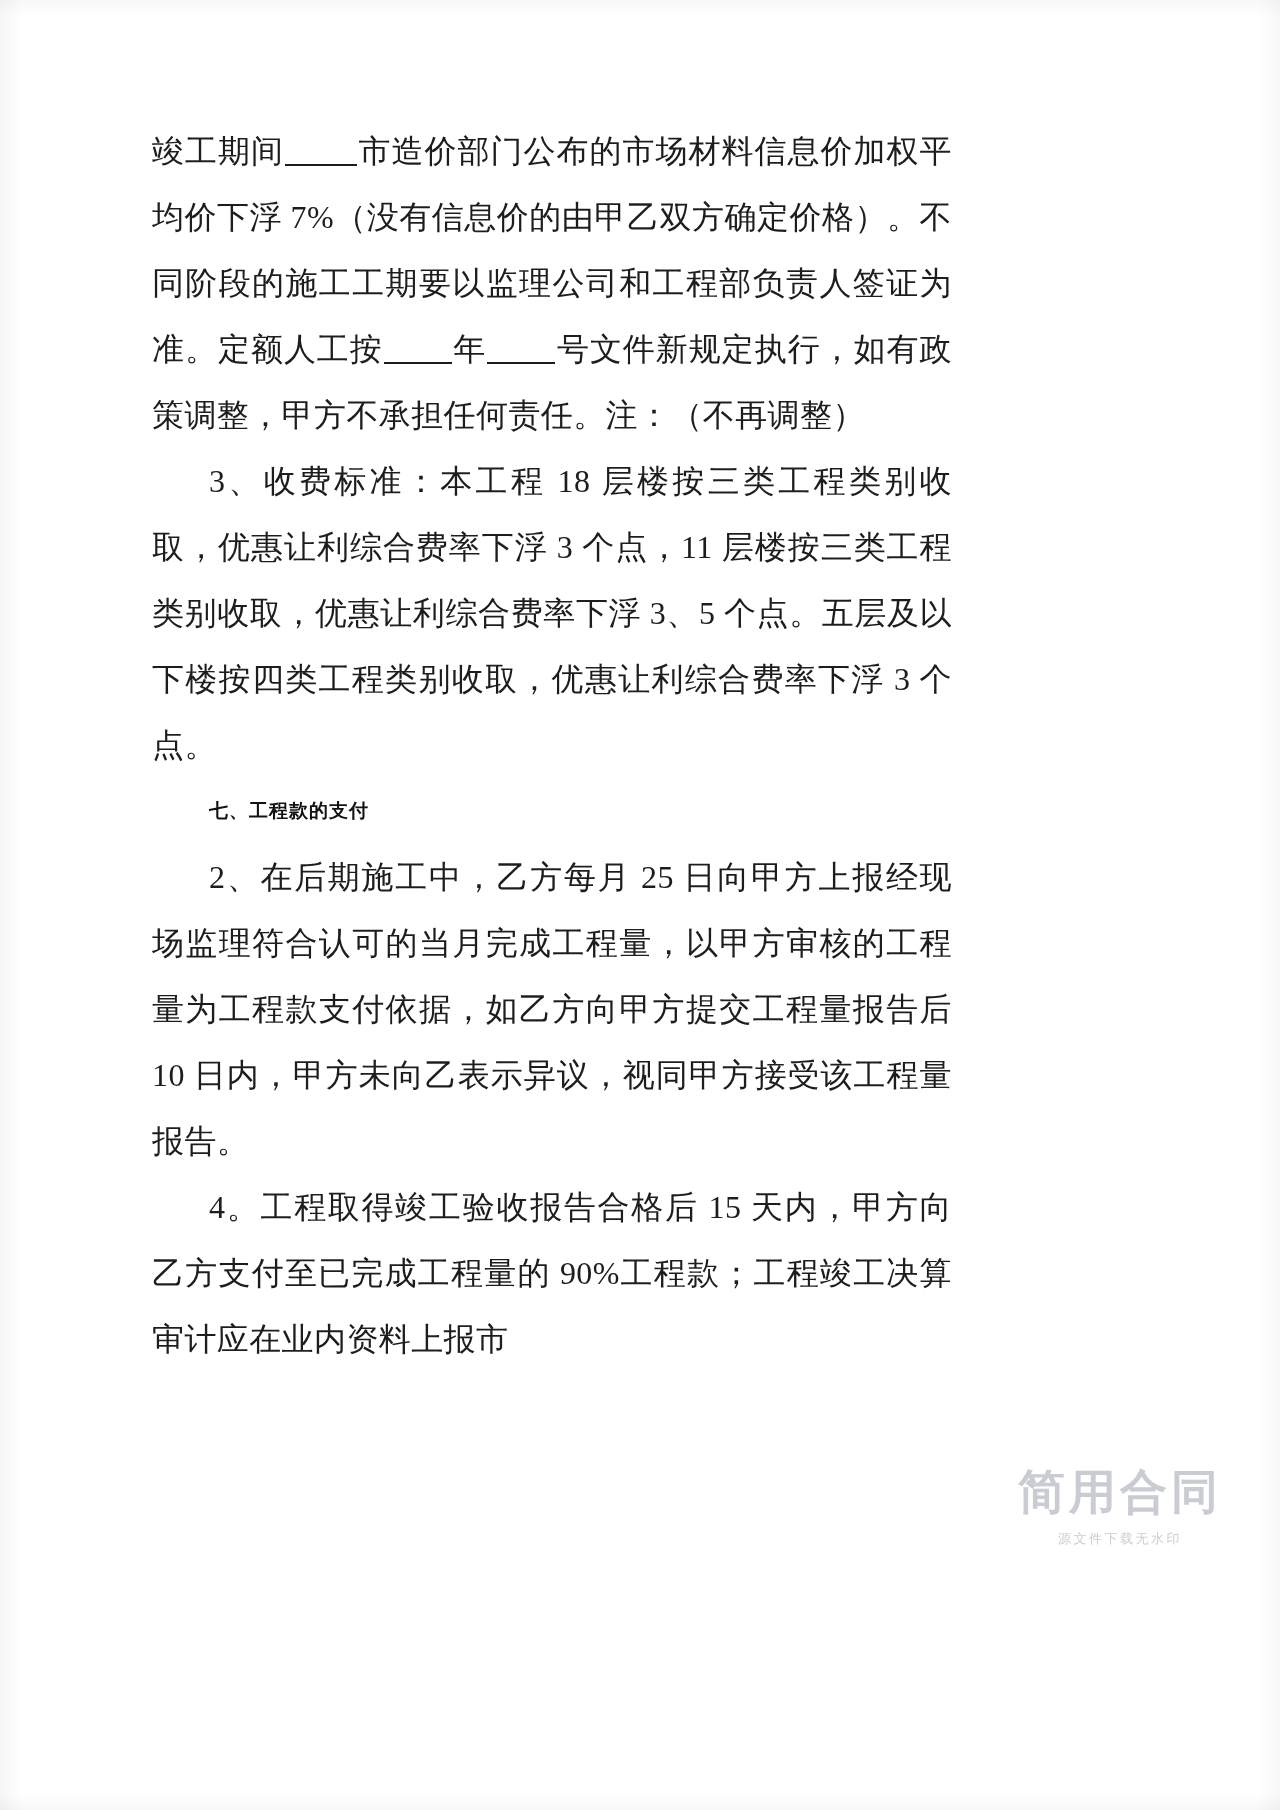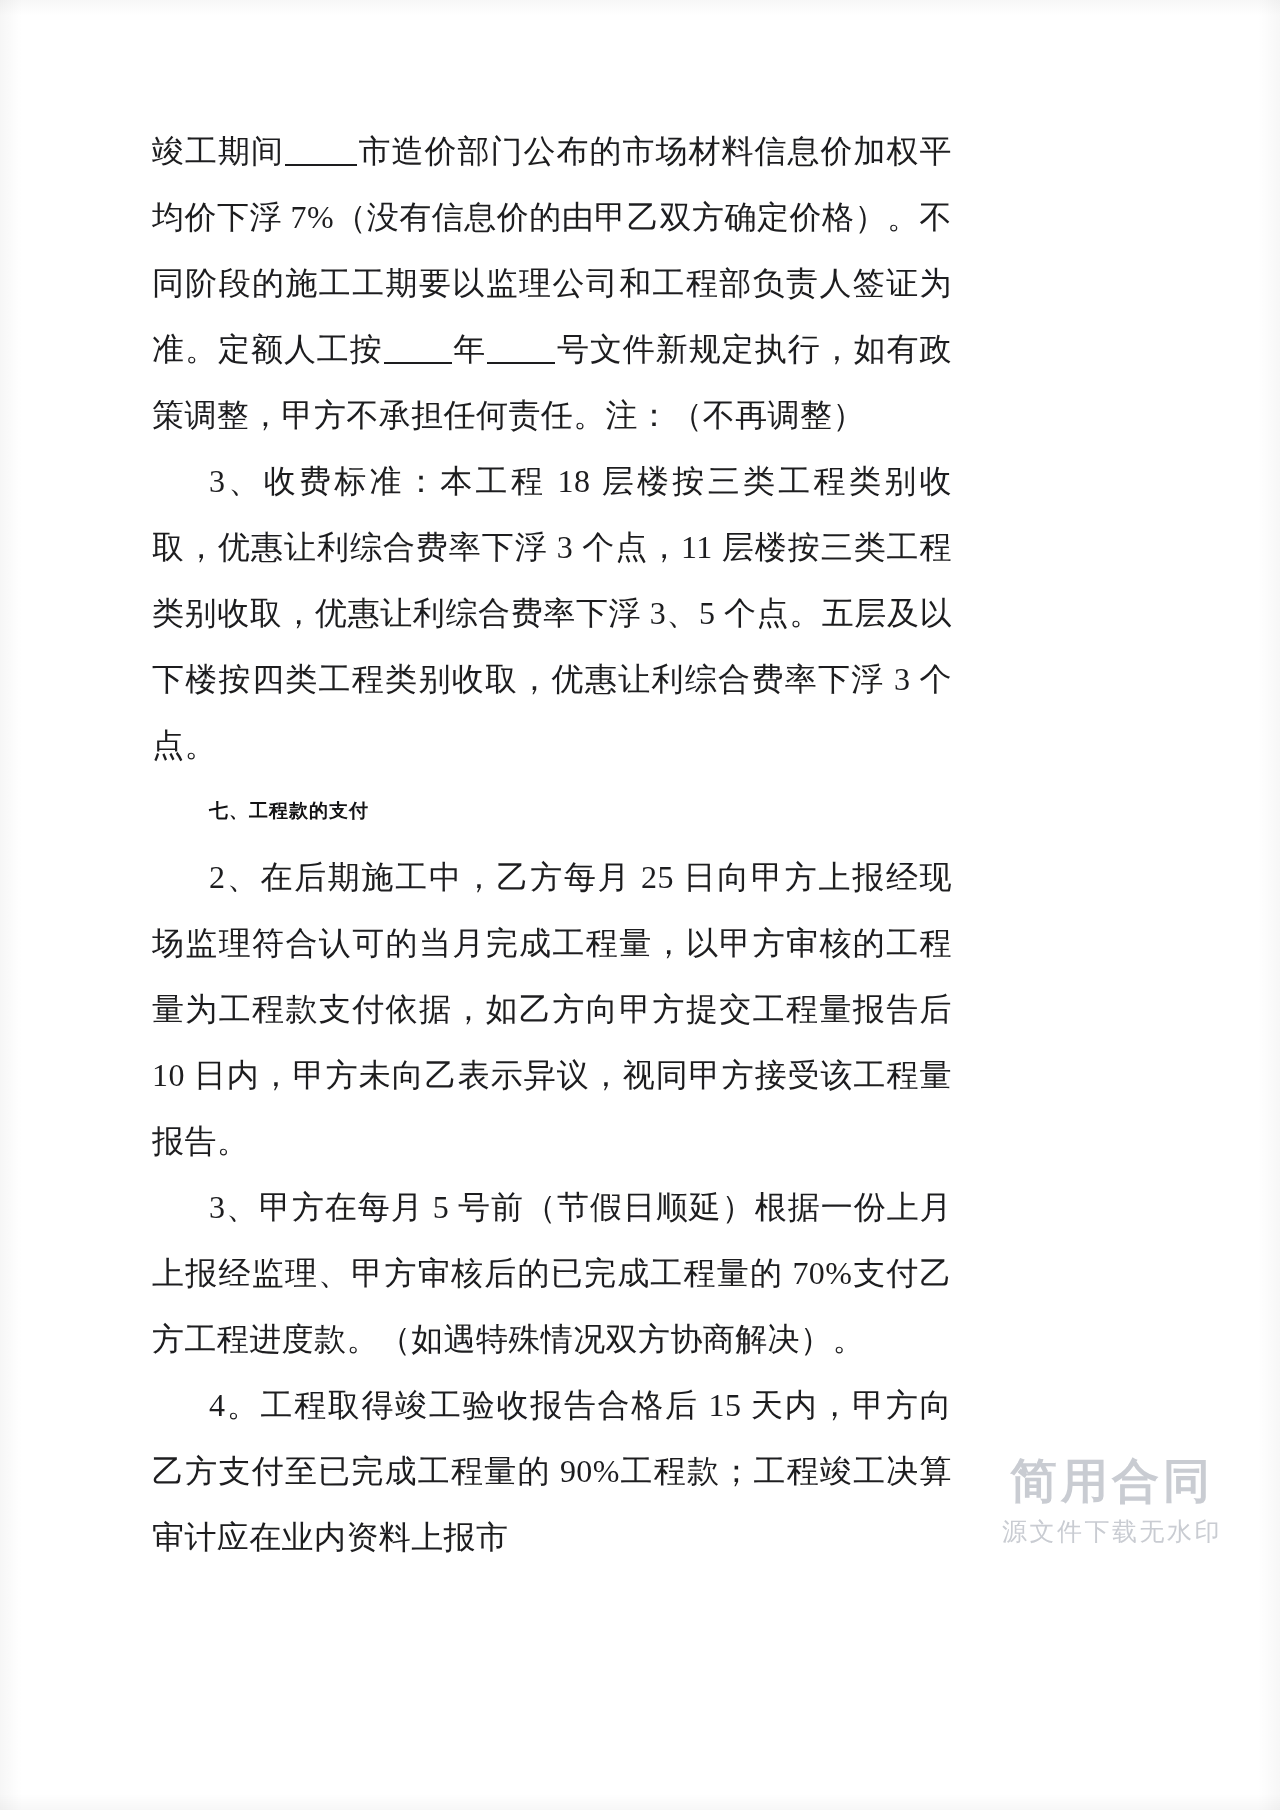--- a/index.html
+++ b/index.html
@@ -66,31 +66,31 @@
 
   
   .watermark {
     position: absolute;
     right: 58px;
     bottom: 262px;
     text-align: center;
     user-select: none;
   }
   .watermark-main {
-    font-family: Liberation Serif, serif;
+    font-family: Liberation Mono, monospace;
     font-size: 47px;
     font-weight: bold;
     letter-spacing: 4px;
     color: #c9ccd2;
     line-height: 1.12;
     white-space: nowrap;
   }
   .watermark-sub {
     font-family: "DejaVu Sans", "Liberation Sans", sans-serif;
-    font-size: 25px;
+    font-size: 13px;
     letter-spacing: 2.5px;
     color: #c9ccd2;
     margin-top: 7px;
     white-space: nowrap;
   }
 
   
   .edge-shade {
     position: absolute;
     pointer-events: none;
@@ -118,21 +118,20 @@
 
     <p class="para"><span>竣工期间</span><span class="blank-line"></span><span>市造价部门公布的市场材料信息价加权平均价下浮 7%（没有信息价的由甲乙双方确定价格）。不同阶段的施工工期要以监理公司和工程部负责人签证为准。定额人工按</span><span class="blank-line short"></span><span>年</span><span class="blank-line short"></span><span>号文件新规定执行，如有政策调整，甲方不承担任何责任。注：（不再调整）</span></p>
 
     <p class="para indent">3、收费标准：本工程 18 层楼按三类工程类别收取，优惠让利综合费率下浮 3 个点，11 层楼按三类工程类别收取，优惠让利综合费率下浮 3、5 个点。五层及以下楼按四类工程类别收取，优惠让利综合费率下浮 3 个点。</p>
 
     <p class="heading">七、工程款的支付</p>
 
 
     <p class="para indent">2、在后期施工中，乙方每月 25 日向甲方上报经现场监理符合认可的当月完成工程量，以甲方审核的工程量为工程款支付依据，如乙方向甲方提交工程量报告后 10 日内，甲方未向乙表示异议，视同甲方接受该工程量报告。</p>
 
-    <p class="para indent">3、甲方在每月 5 号前（节假日顺延）根据一份上月上报经监理、甲方审核后的已完成工程量的 70%支付乙方工程进度款。（如遇特殊情况双方协商解决）。</p>
 
     <p class="para indent">4。工程取得竣工验收报告合格后 15 天内，甲方向乙方支付至已完成工程量的 90%工程款；工程竣工决算审计应在业内资料上报市</p>
 
   </div>
 
   <div class="watermark">
     <div class="watermark-main">简用合同</div>
     <div class="watermark-sub">源文件下载无水印</div>
   </div>
 

